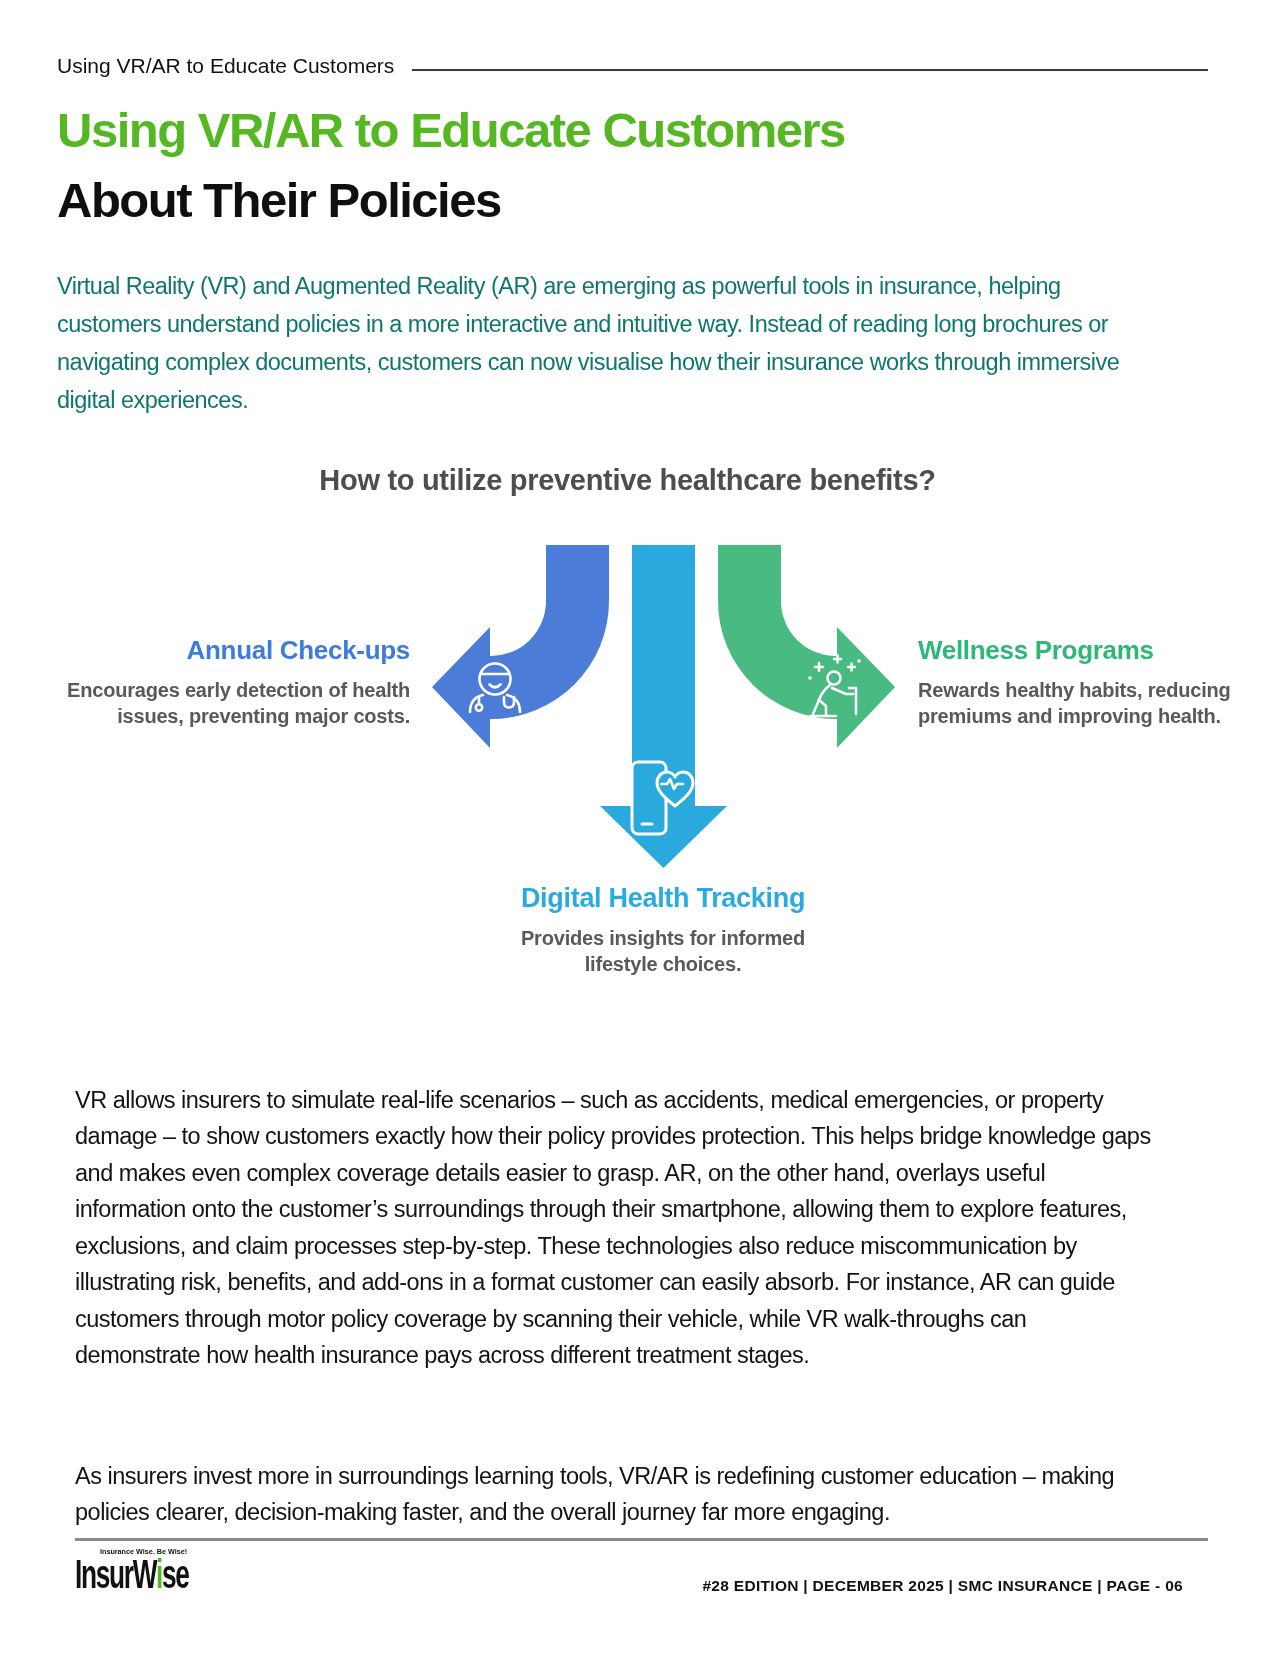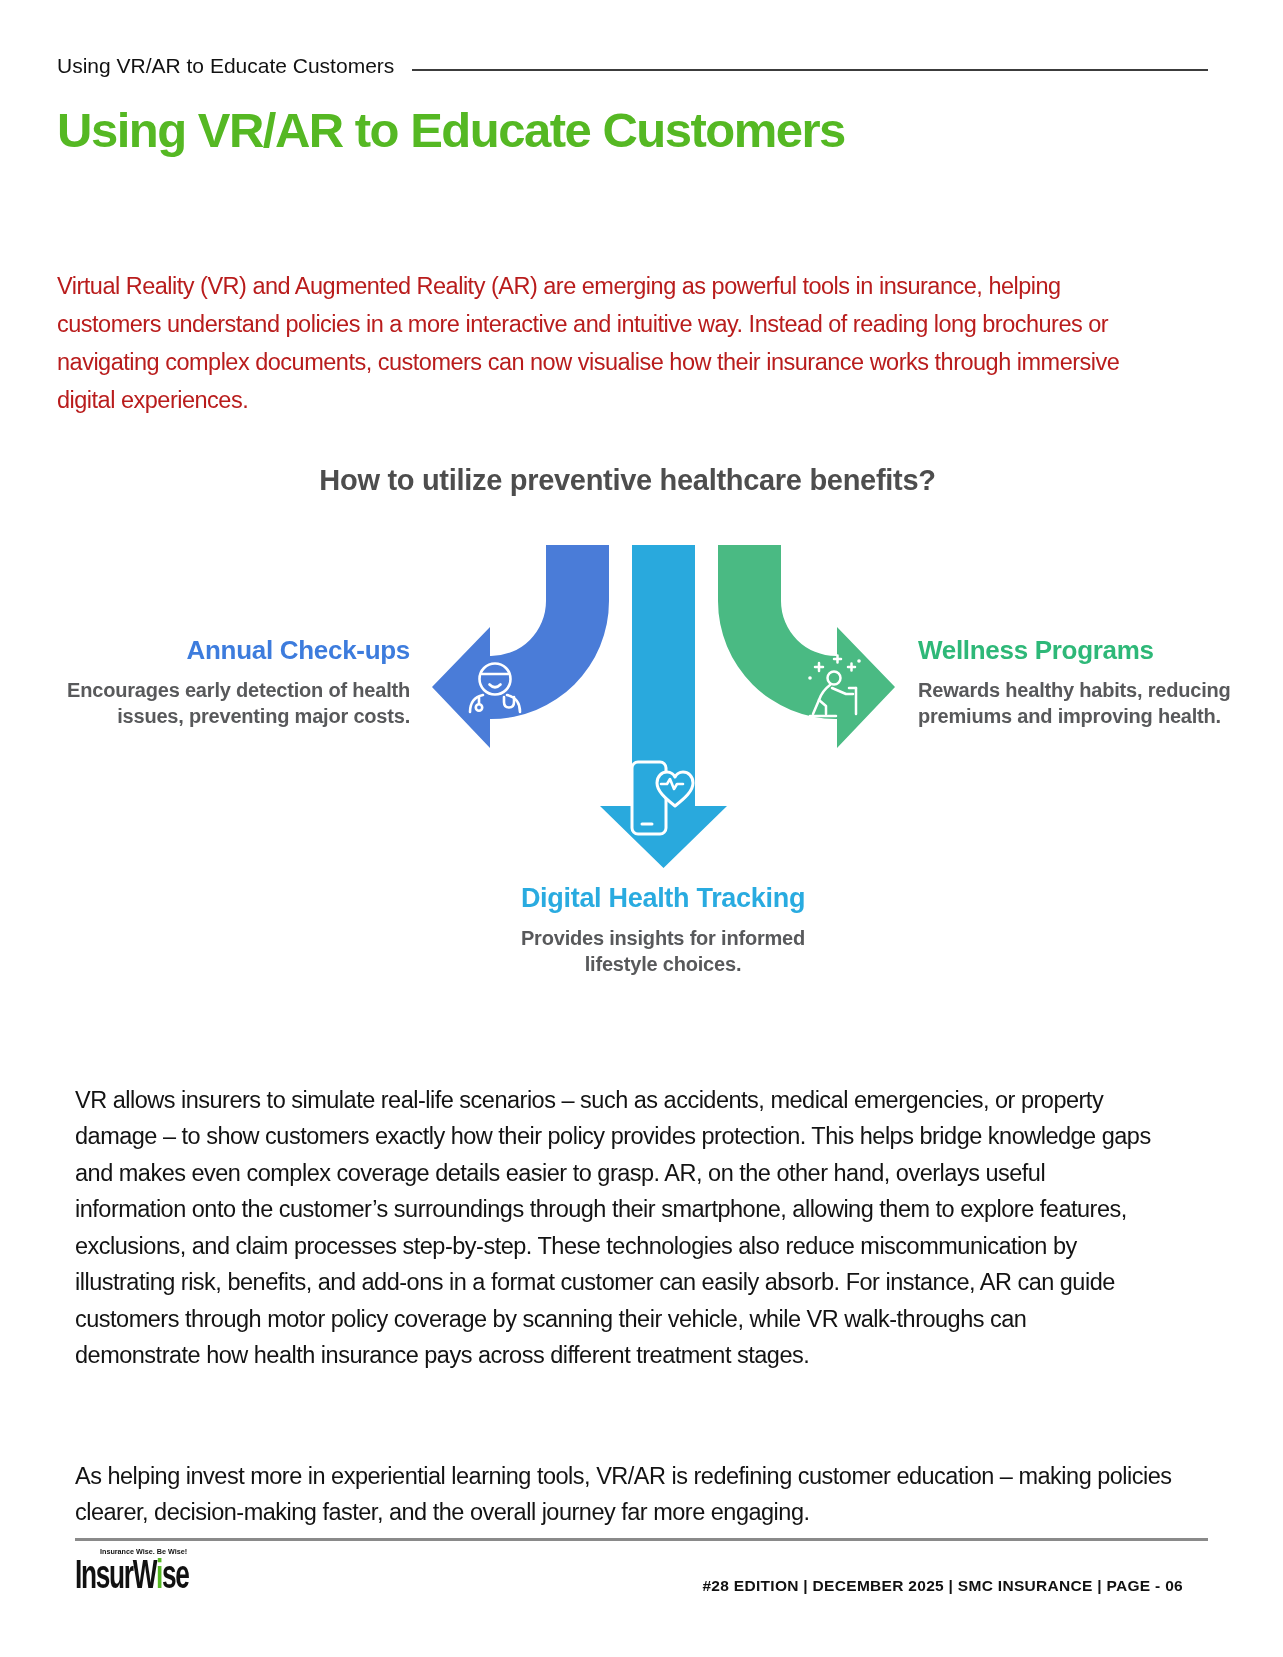--- a/index.html
+++ b/index.html
@@ -12,21 +12,21 @@
   .running-header .rh-bold{font-weight:normal;white-space:pre;}
   .running-header .rh-rest{white-space:pre;}
   .rh-rule{flex:1;height:2.5px;background:#3c3c3c;margin-left:18px;margin-top:8px;}
 
   
   .headline{position:absolute;left:57px;top:104px;}
   .headline h1{margin:0;font-size:49px;line-height:52px;letter-spacing:-1.5px;color:#55b823;font-weight:bold;}
   .headline h2{margin:18px 0 0 0;font-size:49px;line-height:52px;letter-spacing:-1.5px;color:#0f0f0f;font-weight:bold;}
 
   .intro{position:absolute;left:57px;top:243px;width:1100px;
-        font-size:23.5px;line-height:38px;letter-spacing:-0.5px;color:#b91c1c;}
+        font-size:23.5px;line-height:38px;letter-spacing:-0.5px;color:#0f766e;}
 
   
   .diagram-title{position:absolute;left:0;top:464px;width:1255px;text-align:center;
         font-size:29px;font-weight:bold;letter-spacing:-0.3px;color:#4d4d4d;}
   .arrows-svg{position:absolute;left:0;top:540px;width:1283px;height:460px;}
 
   .node{position:absolute;}
   .node-label{font-size:26px;font-weight:bold;letter-spacing:-0.3px;line-height:28px;}
   .node-caption{margin-top:13px;font-size:20px;line-height:26px;letter-spacing:-0.2px;
         color:#58595b;white-space:pre-line;font-weight:bold;}
@@ -60,20 +60,21 @@
 <div class="page">
 
   <div class="running-header">
     <span class="rh-bold">Using VR/AR</span>
       <span class="rh-rest"> to Educate Customers</span>
     <div class="rh-rule"></div>
   </div>
 
   <div class="headline">
     <h1>Using VR/AR to Educate Customers</h1>
+    <h2>About Their Policies</h2>
   </div>
 
   <p class="intro">Virtual Reality (VR) and Augmented Reality (AR) are emerging as powerful tools in insurance, helping customers understand policies in a more interactive and intuitive way. Instead of reading long brochures or navigating complex documents, customers can now visualise how their insurance works through immersive digital experiences.</p>
 
   <div class="diagram-title">How to utilize preventive healthcare benefits?</div>
 
   <svg class="arrows-svg" viewBox="0 0 1283 460">
 
     <path d="M609,5 L546,5 L546,61 A55,55 0 0 1 491,116 L490,116 L490,87 L432,147 L490,208 L490,179 L491,179 A118,118 0 0 0 609,61 Z" fill="#4a7cd8"></path>
 
@@ -128,21 +129,21 @@
 premiums and improving health.</div>
   </div>
 
   <div class="node node-digital">
     <div class="node-label">Digital Health Tracking</div>
     <div class="node-caption">Provides insights for informed
 lifestyle choices.</div>
   </div>
 
   <p class="body-par p1">VR allows insurers to simulate real-life scenarios – such as accidents, medical emergencies, or property damage – to show customers exactly how their policy provides protection. This helps bridge knowledge gaps and makes even complex coverage details easier to grasp. AR, on the other hand, overlays useful information onto the customer’s surroundings through their smartphone, allowing them to explore features, exclusions, and claim processes step-by-step. These technologies also reduce miscommunication by illustrating risk, benefits, and add-ons in a format customer can easily absorb. For instance, AR can guide customers through motor policy coverage by scanning their vehicle, while VR walk-throughs can demonstrate how health insurance pays across different treatment stages.</p>
-  <p class="body-par p2">As helping invest more in experiential learning tools, VR/AR is redefining customer education – making policies clearer, decision-making faster, and the overall journey far more engaging.</p>
+  <p class="body-par p2">As insurers invest more in surroundings learning tools, VR/AR is redefining customer education – making policies clearer, decision-making faster, and the overall journey far more engaging.</p>
 
   <div class="footer-rule"></div>
 
   <div class="footer-logo">
     <div class="logo-tagline">Insurance Wise. Be Wise!</div>
     <div class="logo-word"><span>InsurW</span><span class="accent">i</span><span>se</span></div>
   </div>
 
   <div class="footer-meta">#28 EDITION | DECEMBER 2025 | SMC INSURANCE | PAGE - 06</div>
 

